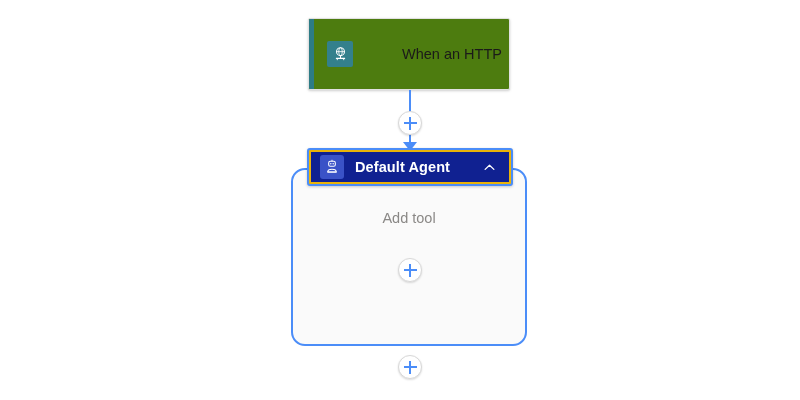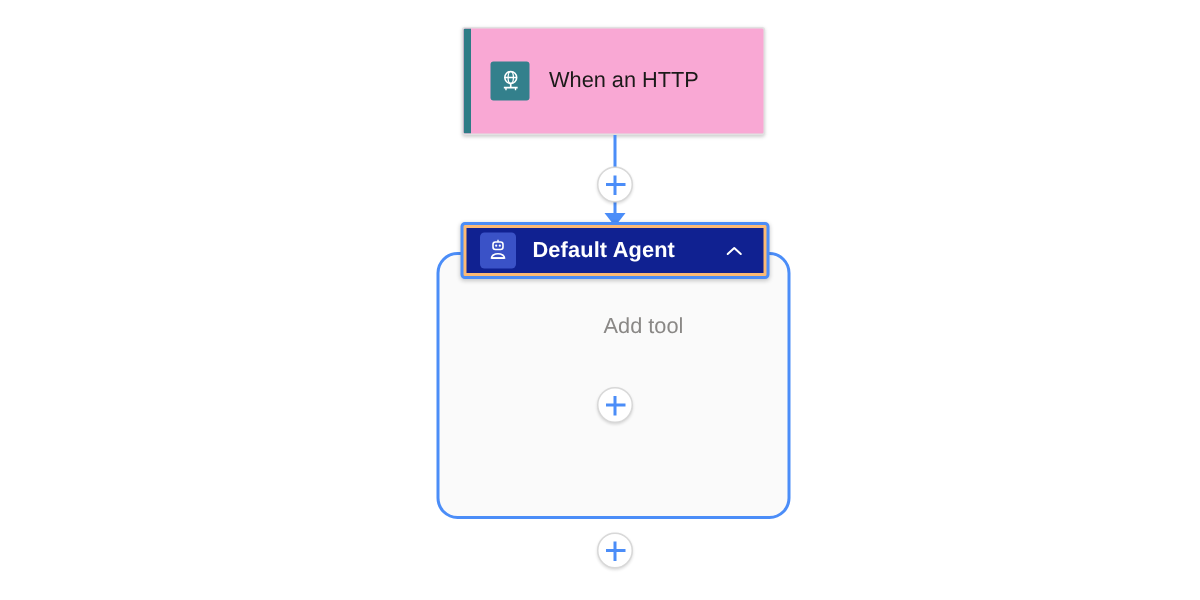--- a/index.html
+++ b/index.html
@@ -21,28 +21,29 @@
     background: #ffffff;
   }
 
   
   .trigger-card {
     position: absolute;
     left: 308px;
     top: 18px;
     width: 202px;
     height: 72px;
-    background: #f9a8d4;
+    background: #4d7c0f;
     border: 1px solid #e1e1e1;
     border-radius: 2px;
     box-shadow: 0 1px 3px rgba(0,0,0,0.12), 0 1px 2px rgba(0,0,0,0.08);
     display: flex;
     align-items: center;
     box-sizing: border-box;
     overflow: hidden;
+    gap: 36px;
   }
   .trigger-accent {
     position: absolute;
     left: 0;
     top: 0;
     width: 5px;
     height: 100%;
     background: #2d7c86;
   }
   .trigger-icon {
@@ -137,21 +138,21 @@
   
   .agent-header-ring {
     position: absolute;
     left: 307px;
     top: 148px;
     width: 206px;
     height: 38px;
     border: 2px solid #4b8df8;
     border-radius: 3px;
     box-sizing: border-box;
-    background: #fdba74;
+    background: #eab308;
     box-shadow: 0 1px 3px rgba(0,0,0,0.2);
   }
   .agent-header {
     position: absolute;
     left: 2px;
     top: 2px;
     right: 2px;
     bottom: 2px;
     background: #102191;
     display: flex;
@@ -189,21 +190,20 @@
 
   
   .add-tool-label {
     position: absolute;
     left: 291px;
     top: 210px;
     width: 236px;
     text-align: center;
     font-size: 14.5px;
     color: #8a8886;
-    margin-left: 20px;
   }
 </style>
 </head>
 <body>
 
 <div id="canvas">
 
   <div class="trigger-card">
     <div class="trigger-accent"></div>
     <div class="trigger-icon">

